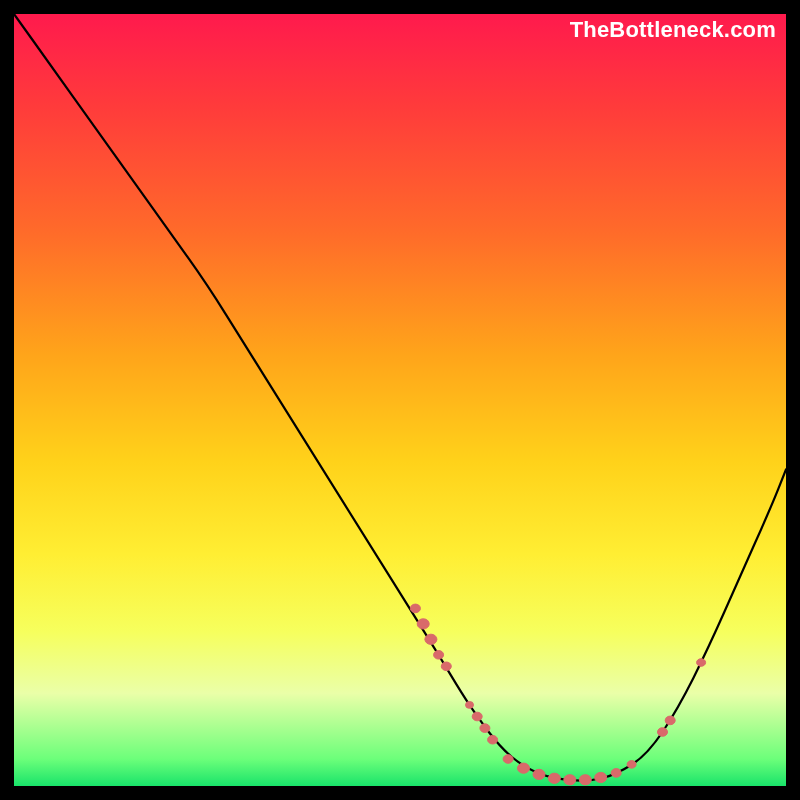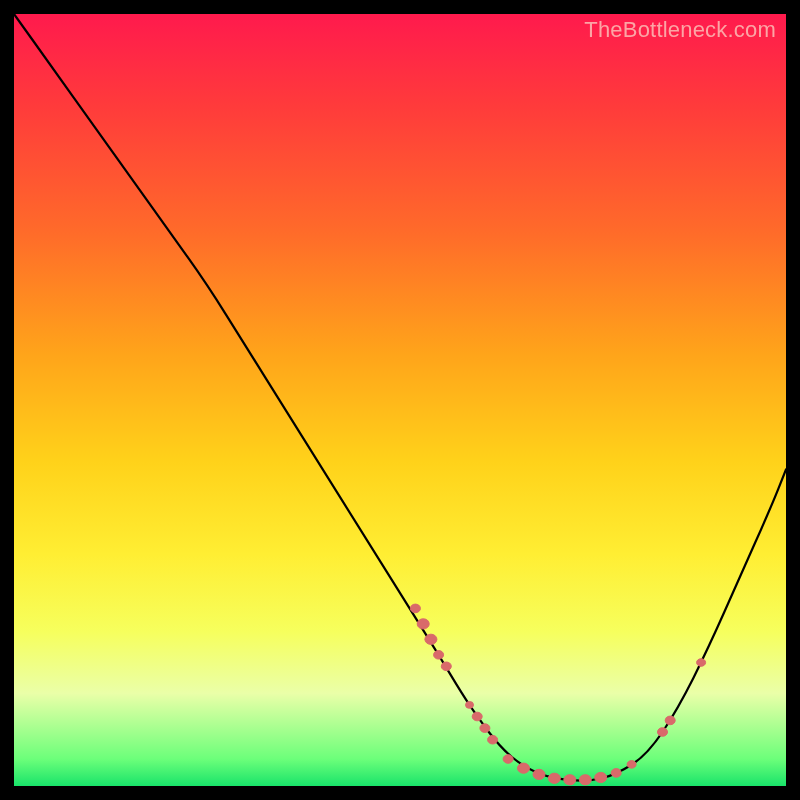--- a/index.html
+++ b/index.html
@@ -36,23 +36,23 @@
       #f6ff5d 80%,
       #eaffa8 88%,
       #6cff7a 96.5%,
       #19e36a 100%
     );
   }
   .watermark {
     position: absolute;
     top: 3px;
     right: 10px;
-    color: #fca5a5;
+    color: #ffffff;
     font-size: 22px;
-    font-weight: 400;
+    font-weight: 700;
     letter-spacing: 0.2px;
     user-select: none;
   }
   svg.curve {
     position: absolute;
     left: 0;
     top: 0;
     width: 772px;
     height: 772px;
   }

